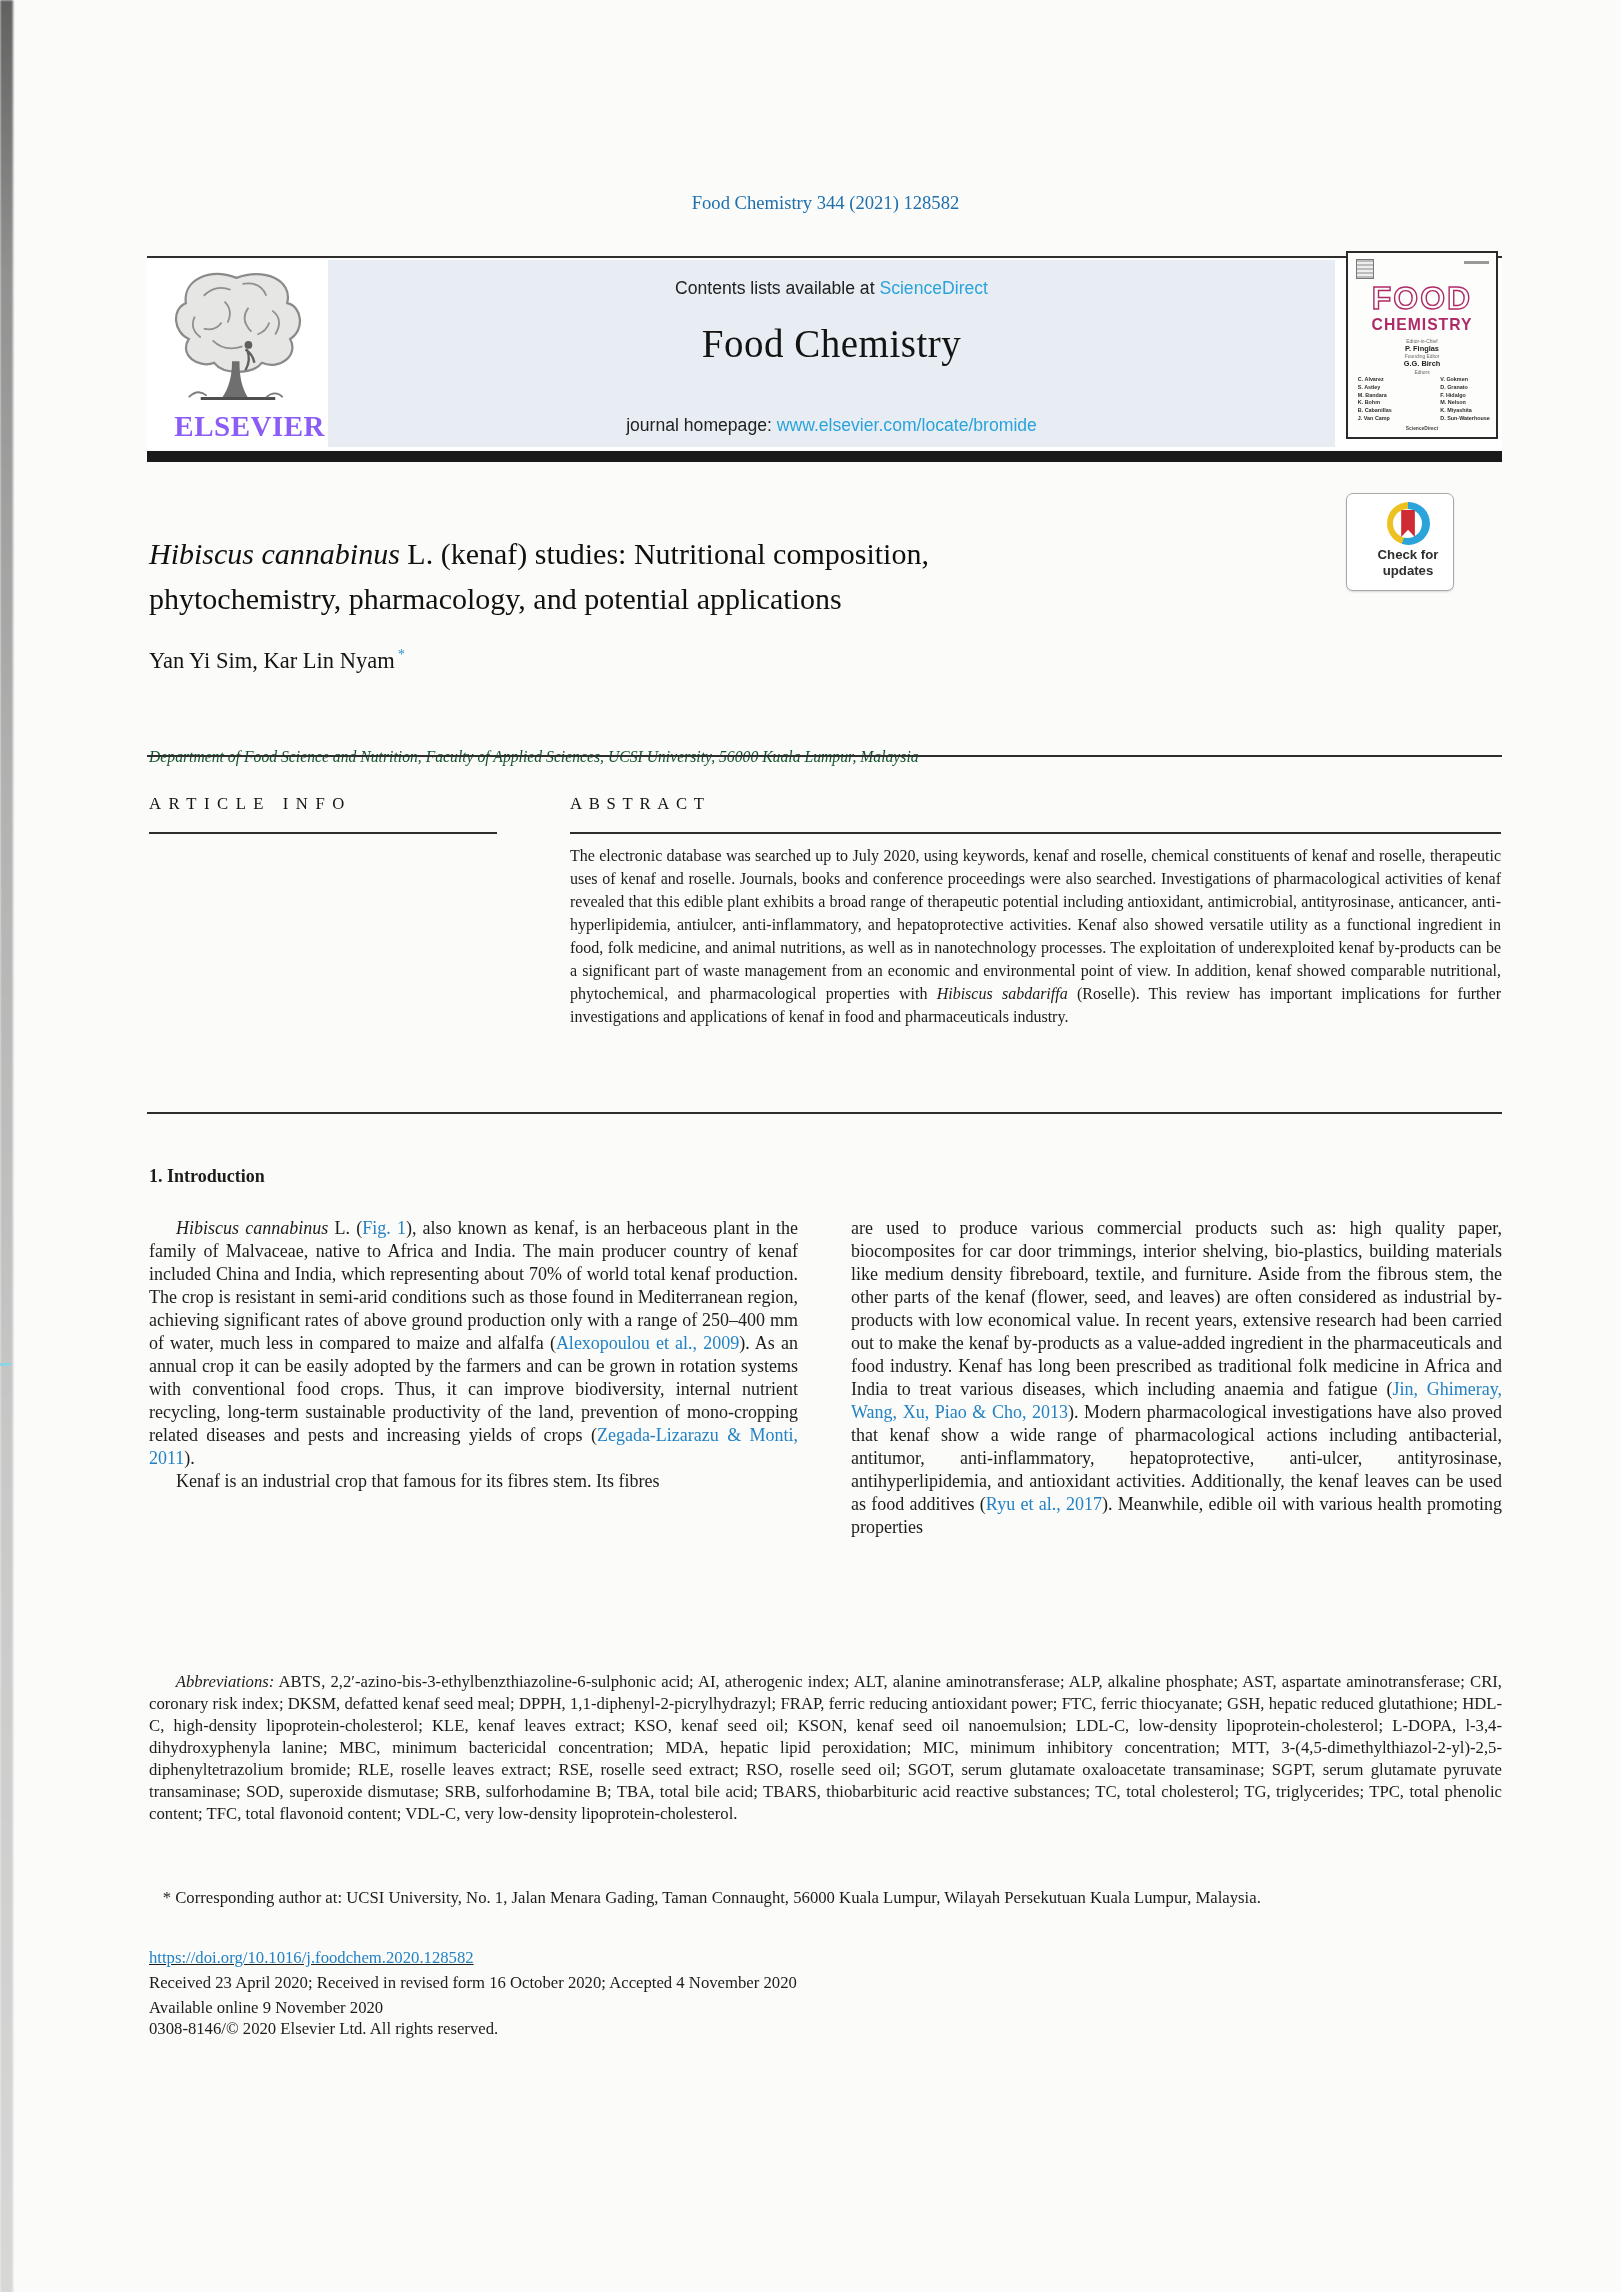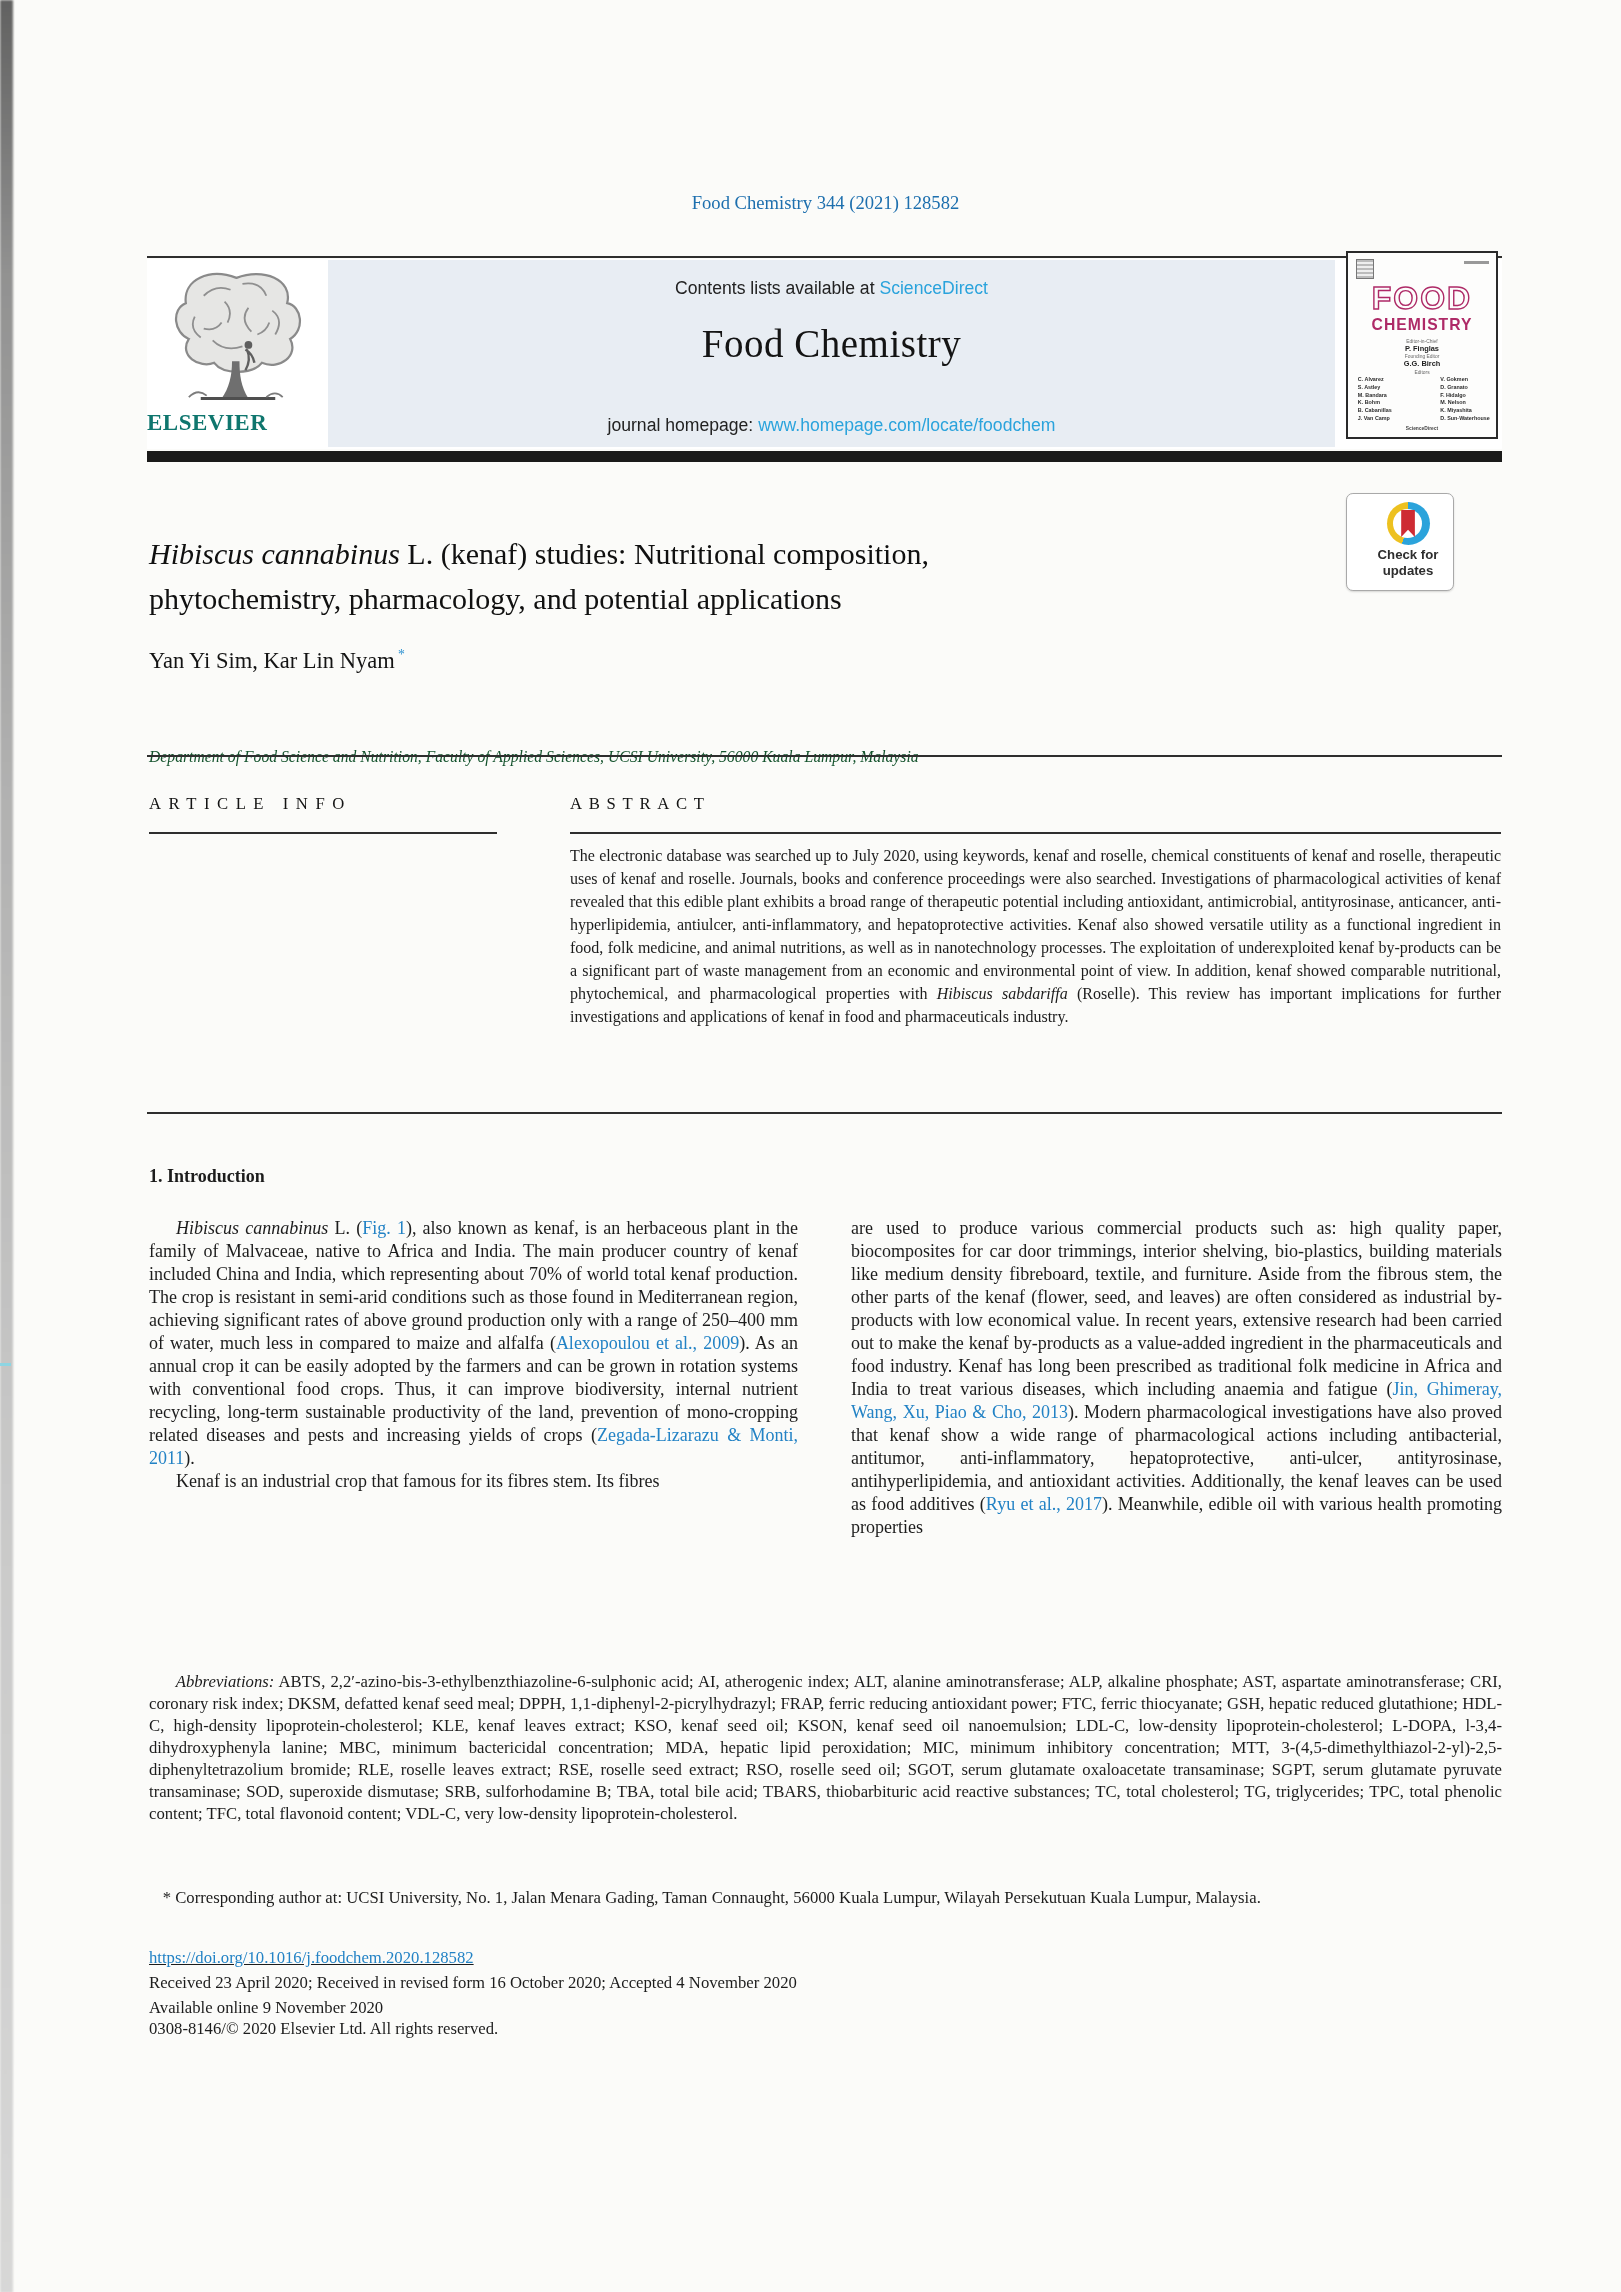--- a/index.html
+++ b/index.html
@@ -17,22 +17,22 @@
   .scan-tick{left:0;top:1363px;width:10.8px;height:2.9px;background:#86d6e6;opacity:.9;}
   
   .citation{left:149px;top:192px;width:1353px;text-align:center;font-size:18.6px;color:#1d6fae;}
   .topline{left:147px;top:256px;width:1355px;height:2px;}
   .banner{left:147px;top:259px;width:1355px;height:190px;background:#ffffff;}
   .banner-blue{position:absolute;left:181px;top:1px;width:1007px;height:187px;background:#e8edf3;}
   .contents-line{position:absolute;left:0;top:17.6px;width:100%;text-align:center;font-size:17.6px;color:#222;}
   .journal-title{position:absolute;left:0;top:61px;width:100%;text-align:center;font-size:39px;color:#141414;letter-spacing:0.5px;}
   .homepage-line{position:absolute;left:0;top:155px;width:100%;text-align:center;font-size:17.6px;color:#222;}
   .logo-area{position:absolute;left:0;top:2px;width:178px;height:186px;text-align:center;}
-  .elsevier-word{position:absolute;left:0;top:149px;width:178px;text-align:left;font-size:23px;font-weight:600;
-                 color:#0f766e;letter-spacing:0.5px;}
+  .elsevier-word{position:absolute;left:0;top:149px;width:178px;text-align:right;font-size:29px;font-weight:600;
+                 color:#8b5cf6;letter-spacing:0.5px;}
   .thickline{left:147px;top:451px;width:1355px;height:10.8px;background:#1a1a1a;}
   
   .cover{left:1346px;top:251px;width:152px;height:188px;background:#fdfdfc;border:2px solid #2a2a2a;box-sizing:border-box;}
   .cover-mark{position:absolute;left:7.8px;top:5.9px;width:16.7px;height:18.6px;border:1px solid #777;
     background:repeating-linear-gradient(180deg,#bbb 0 2px,#eee 2px 3.9px);}
   .cover-topbar{position:absolute;right:6.9px;top:7.8px;width:25.5px;height:2.9px;background:#999;}
   .cover-t1{position:absolute;left:0;top:27.4px;width:100%;text-align:center;font-family:"Liberation Sans",sans-serif;
     font-weight:700;font-size:32px;letter-spacing:2px;color:#ae2a67;-webkit-text-fill-color:transparent;
     -webkit-text-stroke:1.4px #ae2a67;}
   .cover-t2{position:absolute;left:0;top:63px;width:100%;text-align:center;font-family:"Liberation Sans",sans-serif;
@@ -98,21 +98,21 @@
 
   <div class="abs rule topline"></div>
 
   <div class="abs banner">
     <div class="banner-blue">
       <div class="contents-line sans">
         <span>Contents lists available at </span><span class="lnk2">ScienceDirect</span>
       </div>
       <div class="journal-title">Food Chemistry</div>
       <div class="homepage-line sans">
-        <span>journal homepage: </span><span class="lnk2">www.homepage.com/locate/foodchem</span>
+        <span>journal homepage: </span><span class="lnk2">www.elsevier.com/locate/bromide</span>
       </div>
     </div>
     <div class="logo-area">
       <svg width="155" height="147" viewBox="0 0 104 96">
         <path d="M52 10 C34 3 16 11 18 27 C8 31 10 47 20 51 C13 62 27 71 37 67 C43 75 63 75 69 67 C81 72 94 62 88 51 C98 45 96 29 86 27 C90 11 70 3 52 10 Z" fill="#e6e6e4" stroke="#8a8a8a" stroke-width="1.5"></path>
         <path d="M30 22 q8 -8 18 -4 M56 14 q12 -2 16 8 M24 36 q-4 8 4 14 M76 32 q8 6 2 16 M36 52 q8 8 20 4 M44 26 q6 6 2 14 M60 30 q-6 8 2 16 M30 44 q8 2 12 -4 M66 48 q6 -2 8 -8" fill="none" stroke="#8f8f8f" stroke-width="1.2"></path>
         <path d="M49 66 C49 76 47 84 42 91 L60 91 C55 83 54 75 54 66 Z" fill="#6f6f6f"></path>
         <path d="M58 72 q4 -7 1 -14 M58 58 q5 3 6 9" fill="none" stroke="#5f5f5f" stroke-width="1.6"></path>
         <circle cx="60" cy="55" r="2.6" fill="#5f5f5f"></circle>
         <path d="M28 91 H78" stroke="#4f4f4f" stroke-width="2"></path>

